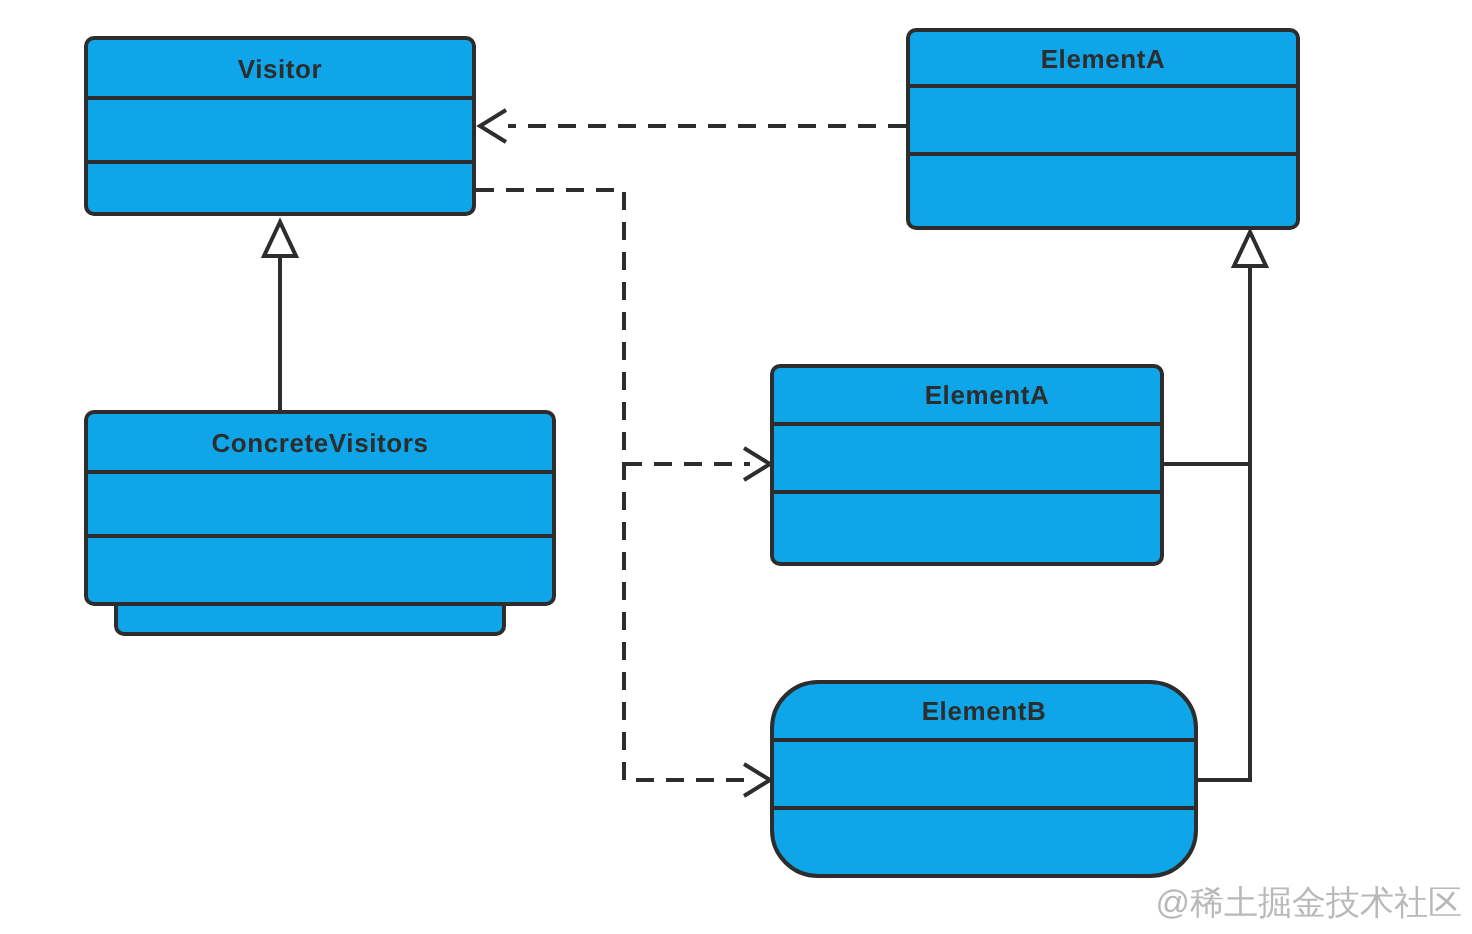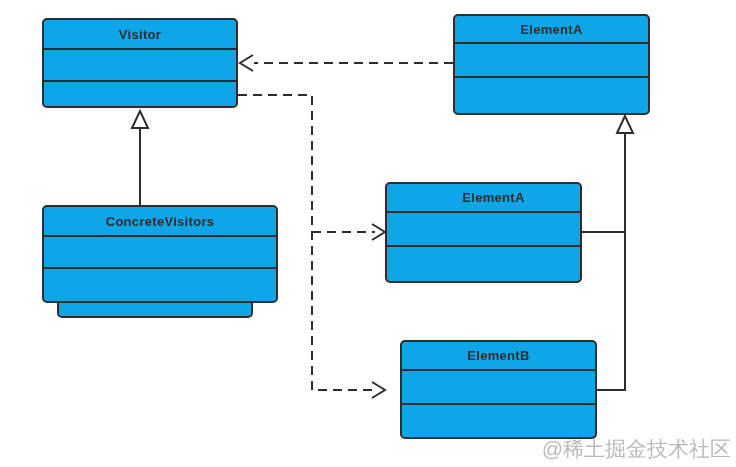--- a/index.html
+++ b/index.html
@@ -51,21 +51,21 @@
     color: #2d2d2d;
     letter-spacing: 0.3px;
   }
   .fill {
     flex: 1 1 auto;
   }
   .watermark {
     position: absolute;
     right: 5px;
     bottom: 4px;
-    font-size: 21px;
+    font-size: 17px;
     color: #b9b9b9;
     z-index: 3;
   }
 </style>
 </head>
 <body>
 
 <div class="canvas">
 
   <svg class="connectors" width="736" height="467" viewBox="0 0 736 467">
@@ -116,21 +116,21 @@
   </div>
 
   <div class="class-box" style="left:385px; top:182px; width:197px; height:101px;">
     <div class="compartment title-compartment" style="height:27px;padding-left:20px;">
       <span class="class-name">ElementA</span>
     </div>
     <div class="compartment" style="height:34px;"></div>
     <div class="compartment fill"></div>
   </div>
 
-  <div class="class-box" style="left:400px; top:340px; width:197px; height:99px;">
+  <div class="class-box" style="left:385px; top:340px; width:214px; height:99px;border-radius:24px;">
     <div class="compartment title-compartment" style="height:27px;">
       <span class="class-name">ElementB</span>
     </div>
     <div class="compartment" style="height:34px;"></div>
     <div class="compartment fill"></div>
   </div>
 
   <div class="watermark">@稀土掘金技术社区</div>
 
 </div>

